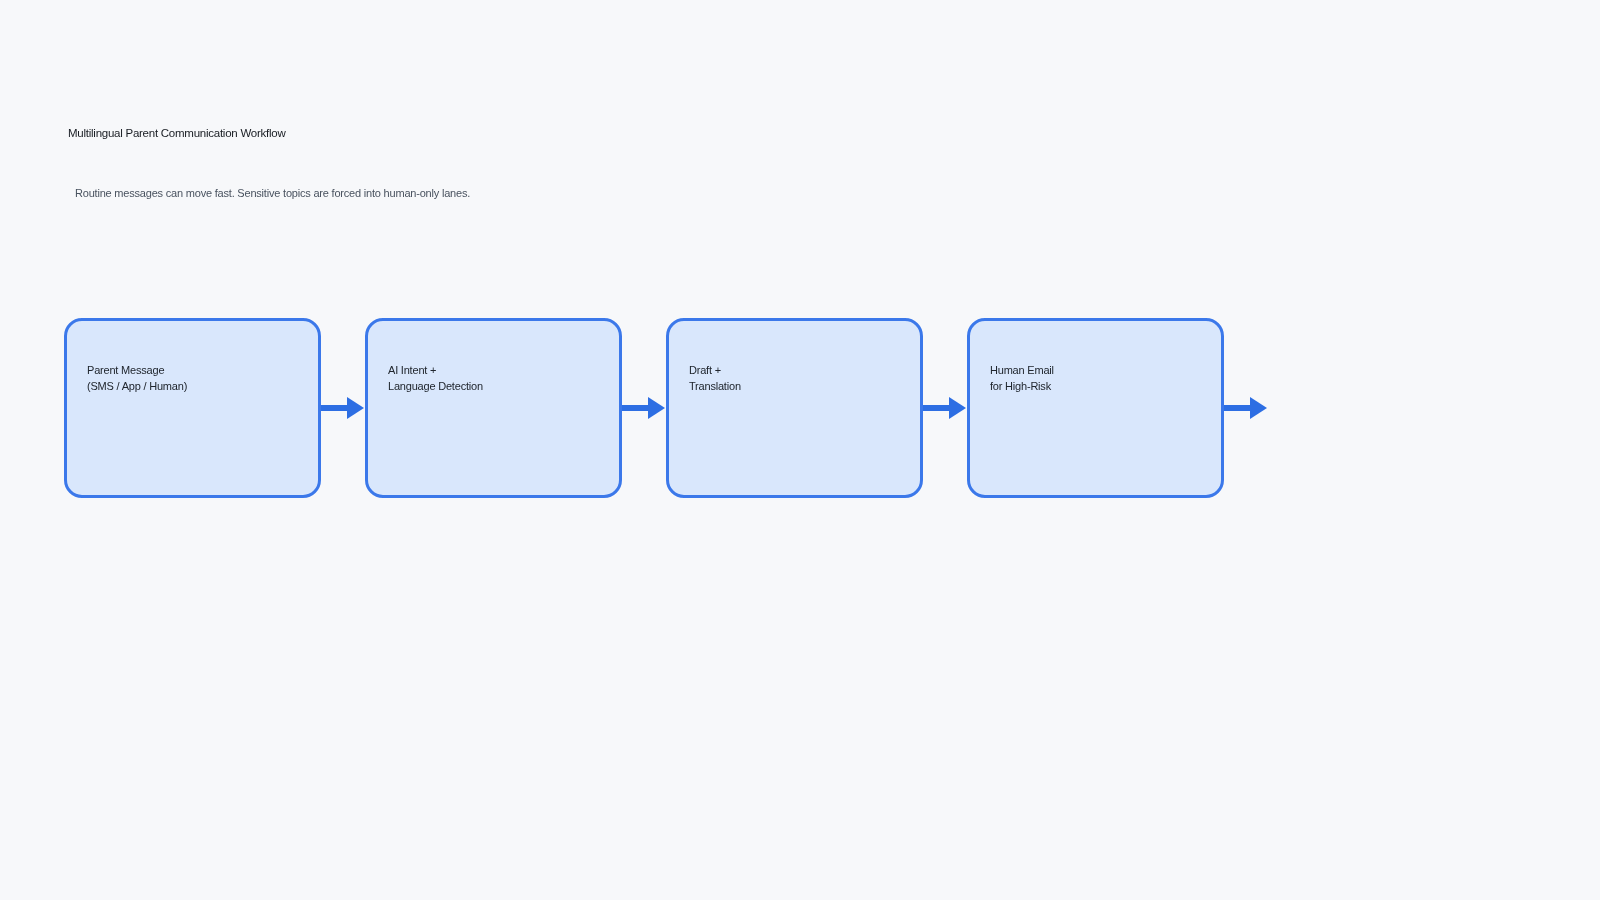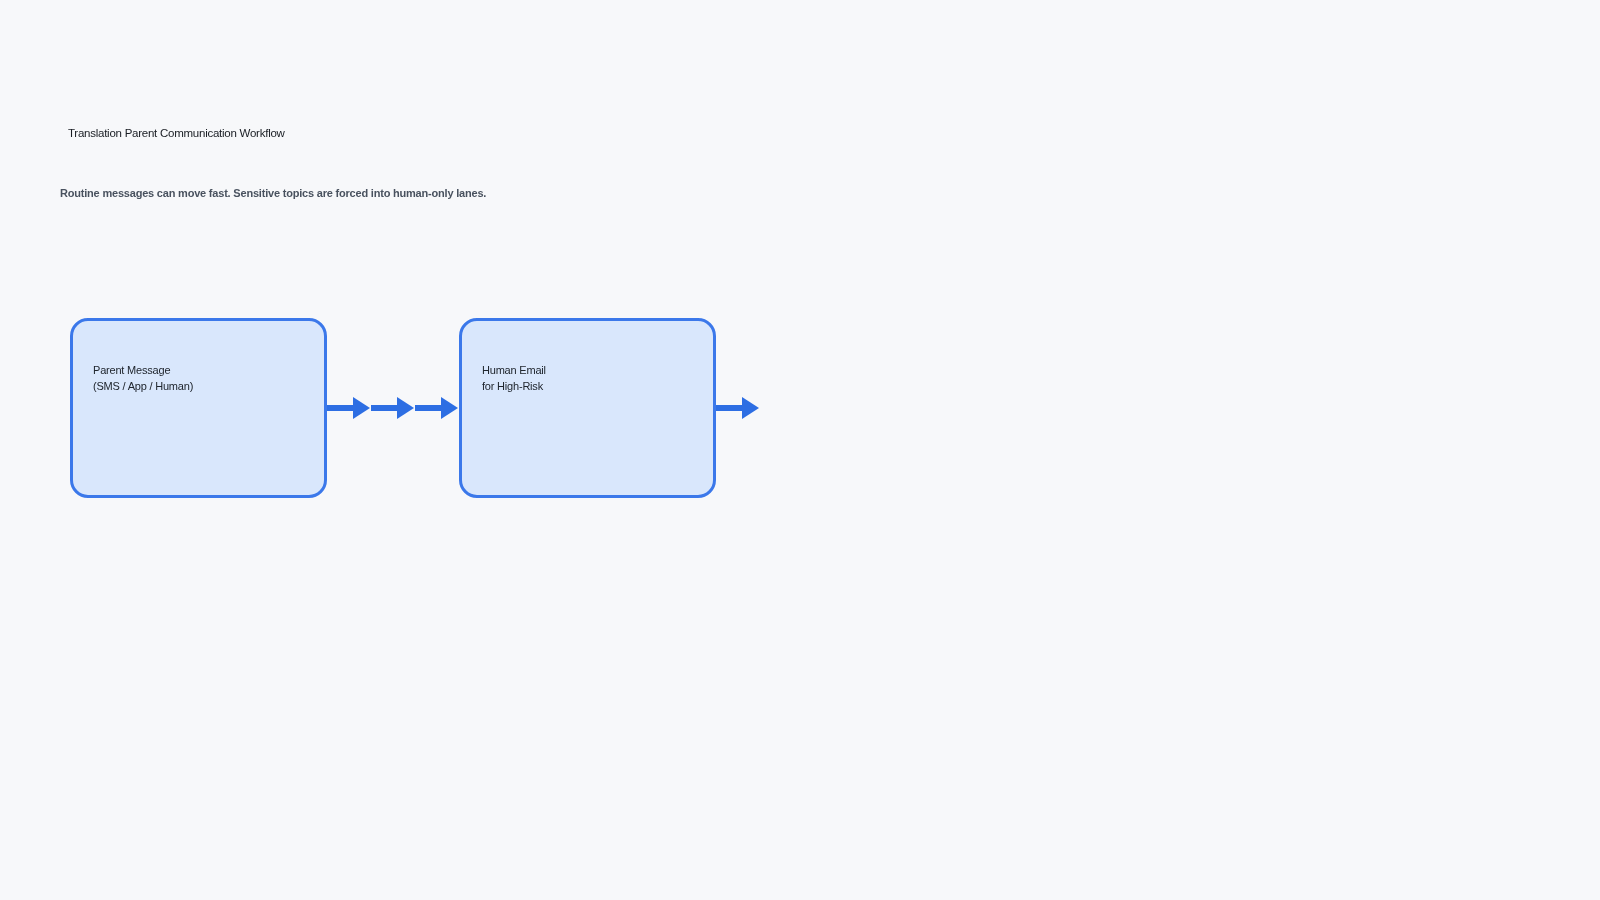--- a/index.html
+++ b/index.html
@@ -19,30 +19,30 @@
     position: absolute;
     left: 68px;
     top: 127px;
     font-size: 11.5px;
     font-weight: 500;
     letter-spacing: -0.25px;
     color: #181c22;
   }
   .page-subtitle {
     position: absolute;
-    left: 60px;
+    left: 75px;
     top: 187px;
     font-size: 11px;
-    font-weight: 700;
+    font-weight: 400;
     letter-spacing: -0.2px;
     color: #49525f;
   }
   .flow {
     position: absolute;
-    left: 70px;
+    left: 64px;
     top: 318px;
     display: flex;
     align-items: flex-start;
     border-radius: 22px;
   }
   .node {
     box-sizing: border-box;
     width: 257px;
     height: 180px;
     background: var(--node-fill, #d9e7fc);
@@ -66,47 +66,59 @@
     justify-content: center;
   }
   .arrow svg {
     display: block;
     color: var(--arrow, #2d6ee3);
   }
 </style>
 </head>
 <body style="--bg: #f7f8fa; --node-fill: #d9e7fc; --node-border: #3b78ea; --arrow: #2d6ee3;">
 
-<div class="page-title">Translation Parent Communication Workflow</div>
+<div class="page-title">Multilingual Parent Communication Workflow</div>
 <div class="page-subtitle">Routine messages can move fast. Sensitive topics are forced into human-only lanes.</div>
 
 <div class="flow">
 
   <div class="node">
     <div class="node-label">
       <div>Parent Message</div>
       <div>(SMS / App / Human)</div>
     </div>
   </div>
 
   <div class="arrow">
     <svg width="44" height="26" viewBox="0 0 44 26">
       <rect x="0" y="10" width="28" height="6" fill="currentColor"></rect>
       <polygon points="26,2 43,13 26,24" fill="currentColor"></polygon>
     </svg>
   </div>
 
+  <div class="node">
+    <div class="node-label">
+      <div>AI Intent +</div>
+      <div>Language Detection</div>
+    </div>
+  </div>
 
   <div class="arrow">
     <svg width="44" height="26" viewBox="0 0 44 26">
       <rect x="0" y="10" width="28" height="6" fill="currentColor"></rect>
       <polygon points="26,2 43,13 26,24" fill="currentColor"></polygon>
     </svg>
   </div>
 
+  <div class="node">
+    <div class="node-label">
+      <div>Draft +</div>
+      <div>Translation</div>
+    </div>
+  </div>
 
   <div class="arrow">
     <svg width="44" height="26" viewBox="0 0 44 26">
       <rect x="0" y="10" width="28" height="6" fill="currentColor"></rect>
       <polygon points="26,2 43,13 26,24" fill="currentColor"></polygon>
     </svg>
   </div>
 
   <div class="node">
     <div class="node-label">

